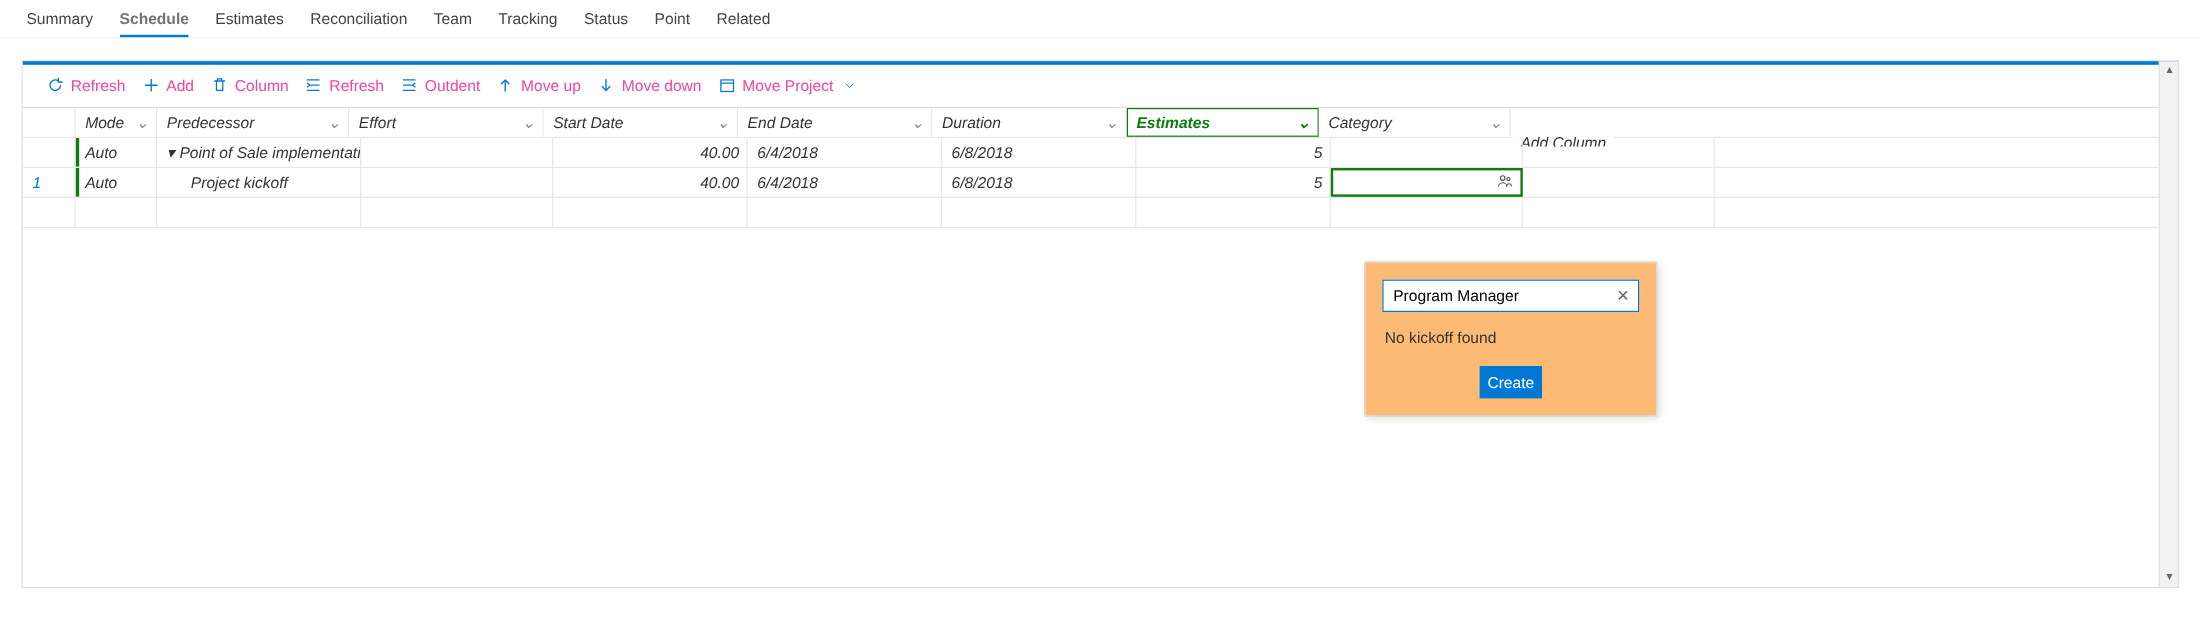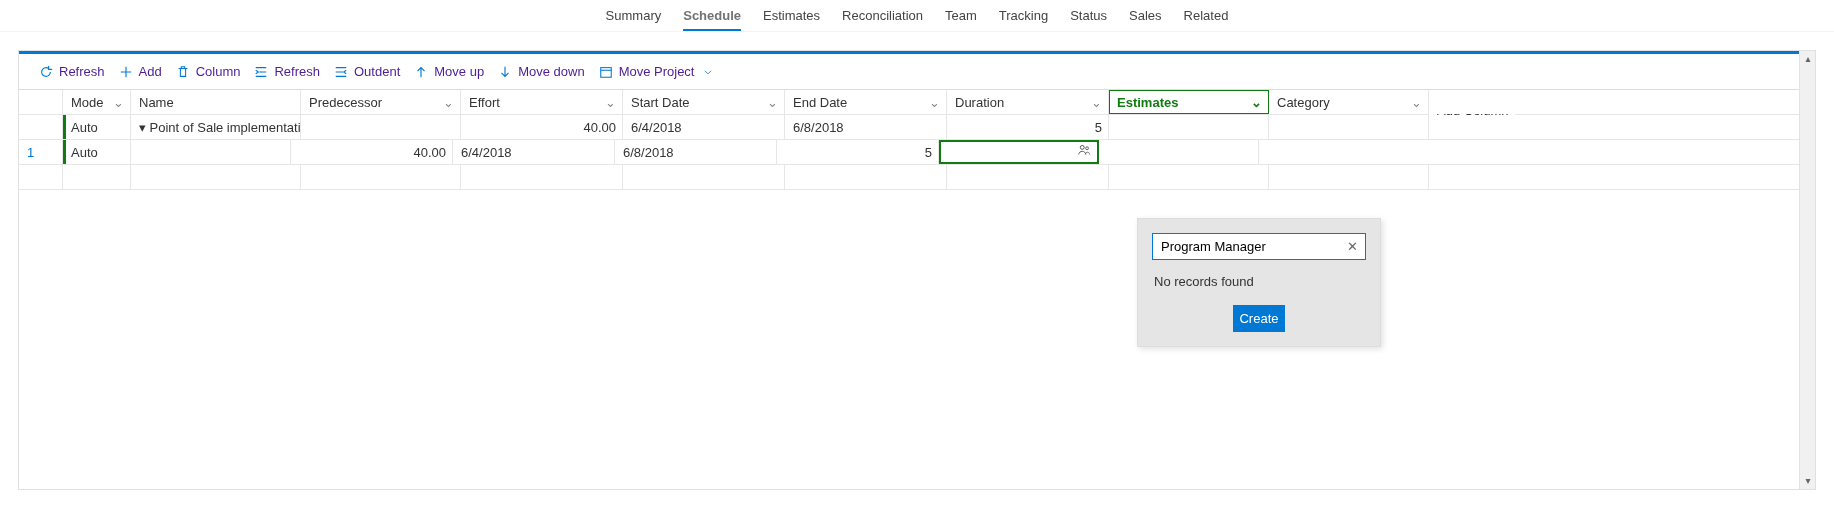--- a/index.html
+++ b/index.html
@@ -14,21 +14,20 @@
     overflow: hidden;
     position: relative;
   }
   
   .tabs {
     display: flex;
     gap: 22px;
     padding: 8px 22px 0 22px;
     height: 32px;
     border-bottom: 1px solid #f3f3f3;
-    justify-content: center;
   }
   .tab {
     color: #444;
     padding-bottom: 6px;
     cursor: pointer;
   }
   .tab.active {
     color: #737373;
     font-weight: 600;
     border-bottom: 2px solid #0078d4;
@@ -48,24 +47,23 @@
   
   .toolbar {
     display: flex;
     align-items: center;
     gap: 14px;
     padding: 10px 20px;
     color: #0078d4;
   }
   .tool {
     display: flex;
-    align-items: center;
     gap: 6px;
     cursor: pointer;
-    color: #4c1d95;
+    color: #ec4899;
   }
   .tool .icon {
     width: 14px;
     height: 14px;
     display: inline-flex;
     align-items: center;
     justify-content: center;
   }
   .tool svg { stroke: #0078d4; fill: none; }
   
@@ -84,22 +82,23 @@
     color: #333;
     background: #fff;
     position: relative;
   }
   .cell {
     border-right: 1px solid #e6e6e6;
     padding: 4px 8px;
     overflow: hidden;
     white-space: nowrap;
     display: flex;
-    align-items: flex-end;
+    align-items: center;
     position: relative;
+    font-style: italic;
   }
   .cell.num { justify-content: flex-end; padding-right: 6px; }
   .col-rownum { width: 44px; justify-content: flex-start; color:#555; }
   .col-mode   { width: 68px; }
   .col-name   { width: 170px; }
   .col-pred   { width: 160px; }
   .col-effort { width: 162px; }
   .col-start  { width: 162px; }
   .col-end    { width: 162px; }
   .col-dur    { width: 162px; }
@@ -137,21 +136,21 @@
     width: 3px;
     background: #107c10;
   }
   .data-row { position: relative; }
   
   .flyout {
     position: absolute;
     left: 1118px;
     top: 167px;
     width: 244px;
-    background: #e5e5e5;
+    background: #fdba74;
     border: 1px solid #ddd;
     box-shadow: 2px 2px 6px rgba(0,0,0,0.12);
     padding: 14px;
   }
   .flyout input {
     width: 100%;
     border: 1px solid #0078d4;
     padding: 5px 26px 5px 8px;
     font-size: 13px;
     outline: none;
@@ -202,21 +201,21 @@
 <body>
 
 <div class="tabs">
   <div class="tab">Summary</div>
   <div class="tab active">Schedule</div>
   <div class="tab">Estimates</div>
   <div class="tab">Reconciliation</div>
   <div class="tab">Team</div>
   <div class="tab">Tracking</div>
   <div class="tab">Status</div>
-  <div class="tab">Sales</div>
+  <div class="tab">Point</div>
   <div class="tab">Related</div>
 </div>
 
 <div class="main">
   <div class="main-topbar"></div>
 
   <div class="toolbar">
     <div class="tool">
       <span class="icon">
         <svg viewBox="0 0 16 16" width="14" height="14">
@@ -290,23 +289,20 @@
     </div>
   </div>
 
   <div class="grid">
 
     <div class="grid-row header">
       <div class="cell col-rownum"></div>
       <div class="cell col-mode">
         <span>Mode</span>
         <span class="chev">⌄</span>
-      </div>
-      <div class="cell col-name">
-        <span>Name</span>
       </div>
       <div class="cell col-pred">
         <span>Predecessor</span>
         <span class="chev">⌄</span>
       </div>
       <div class="cell col-effort">
         <span>Effort</span>
         <span class="chev">⌄</span>
       </div>
       <div class="cell col-start">
@@ -353,20 +349,23 @@
       <div class="cell col-cat"></div>
       <div class="cell col-add"></div>
     </div>
 
     <div class="grid-row data-row">
       <div class="cell col-rownum" style="color:#0078d4">1</div>
       <div class="cell col-mode">
           <div class="row-left-green"></div>
           <span>Auto</span>
         </div>
+      <div class="cell col-name row-indent">
+        <span>Project kickoff</span>
+      </div>
       <div class="cell col-pred"></div>
       <div class="cell col-effort num">40.00</div>
       <div class="cell col-start">6/4/2018</div>
       <div class="cell col-end">6/8/2018</div>
       <div class="cell col-dur num">5</div>
       <div class="cell col-res active-cell">
         <span class="people-icon">
           <svg viewBox="0 0 16 16" width="14" height="14" fill="none" stroke="#555">
               <circle cx="6" cy="5" r="2.2" stroke-width="1.1"></circle>
               <path d="M2 13c0-2 2-3.5 4-3.5s4 1.5 4 3.5" stroke-width="1.1"></path>
@@ -390,21 +389,21 @@
       <div class="cell col-dur"></div>
       <div class="cell col-res"></div>
       <div class="cell col-cat"></div>
       <div class="cell col-add"></div>
     </div>
   </div>
 
   <div class="flyout">
     <input type="text" value="Program Manager" style="">
     <span class="clear">✕</span>
-    <div class="msg">No records found</div>
+    <div class="msg">No kickoff found</div>
     <button class="create">Create</button>
   </div>
 
   <div class="scrollbar">
     <div class="scroll-arrow">▴</div>
     <div class="scroll-arrow bottom">▾</div>
   </div>
 </div>
 
 </body></html>

